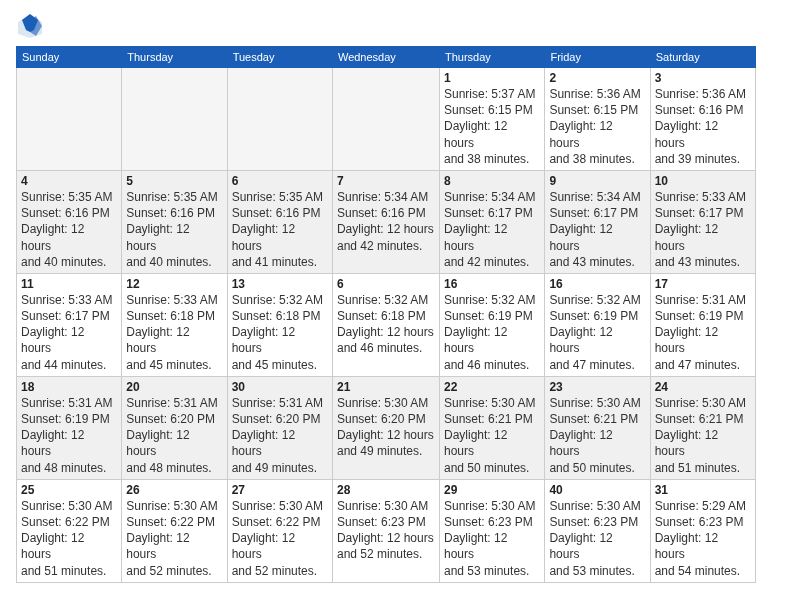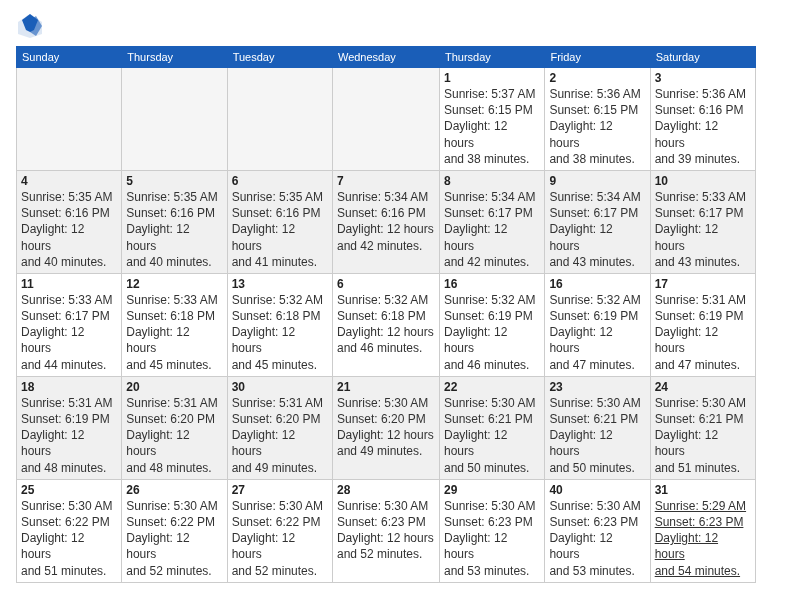--- a/index.html
+++ b/index.html
@@ -351,21 +351,21 @@
           </td>
           <td>
             <span class="day-num">40</span>
             <div class="day-info" style="white-space: pre-line;">Sunrise: 5:30 AM
 Sunset: 6:23 PM
 Daylight: 12 hours
 and 53 minutes.</div>
           </td>
           <td>
             <span class="day-num">31</span>
-            <div class="day-info" style="white-space: pre-line; text-decoration: underline;">Sunrise: 5:29 AM
+            <div class="day-info" style="white-space: pre-line;">Sunrise: 5:29 AM
 Sunset: 6:23 PM
 Daylight: 12 hours
 and 54 minutes.</div>
           </td>
         </tr>
       </tbody>
   </table>
 </div>
 
 </body></html>

